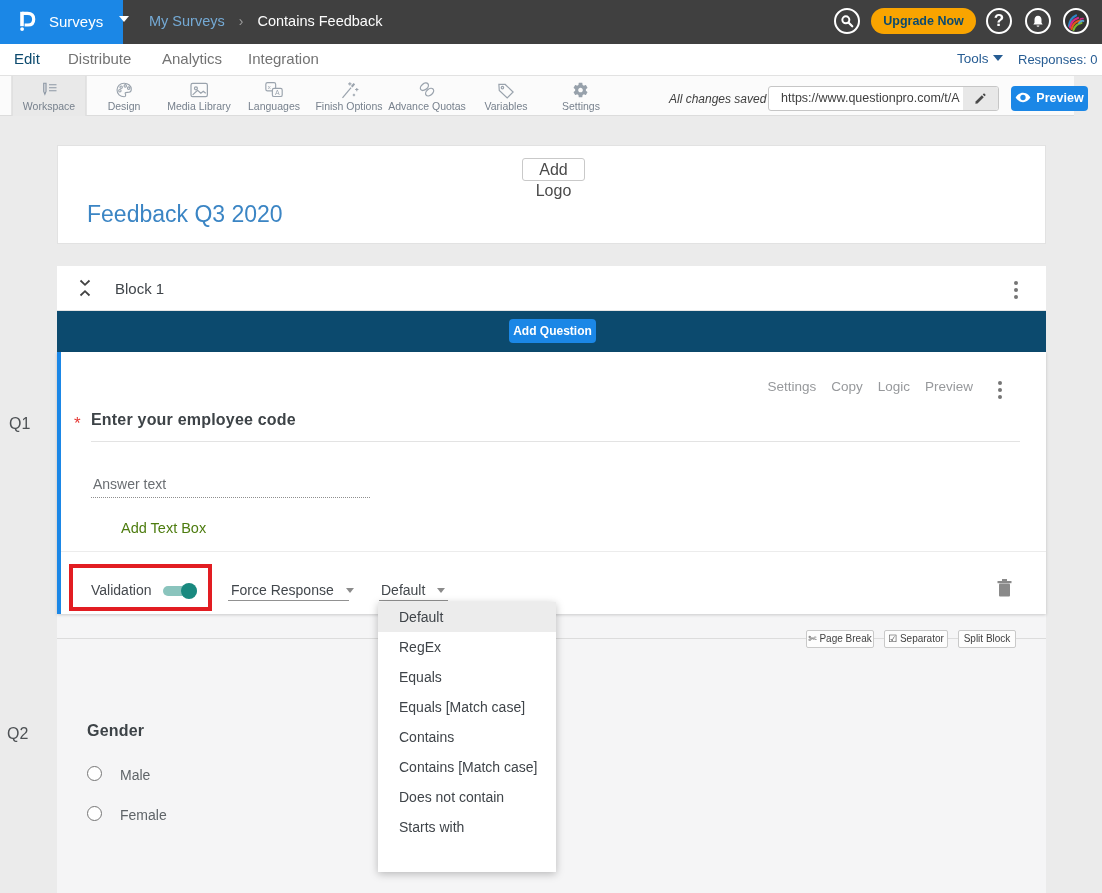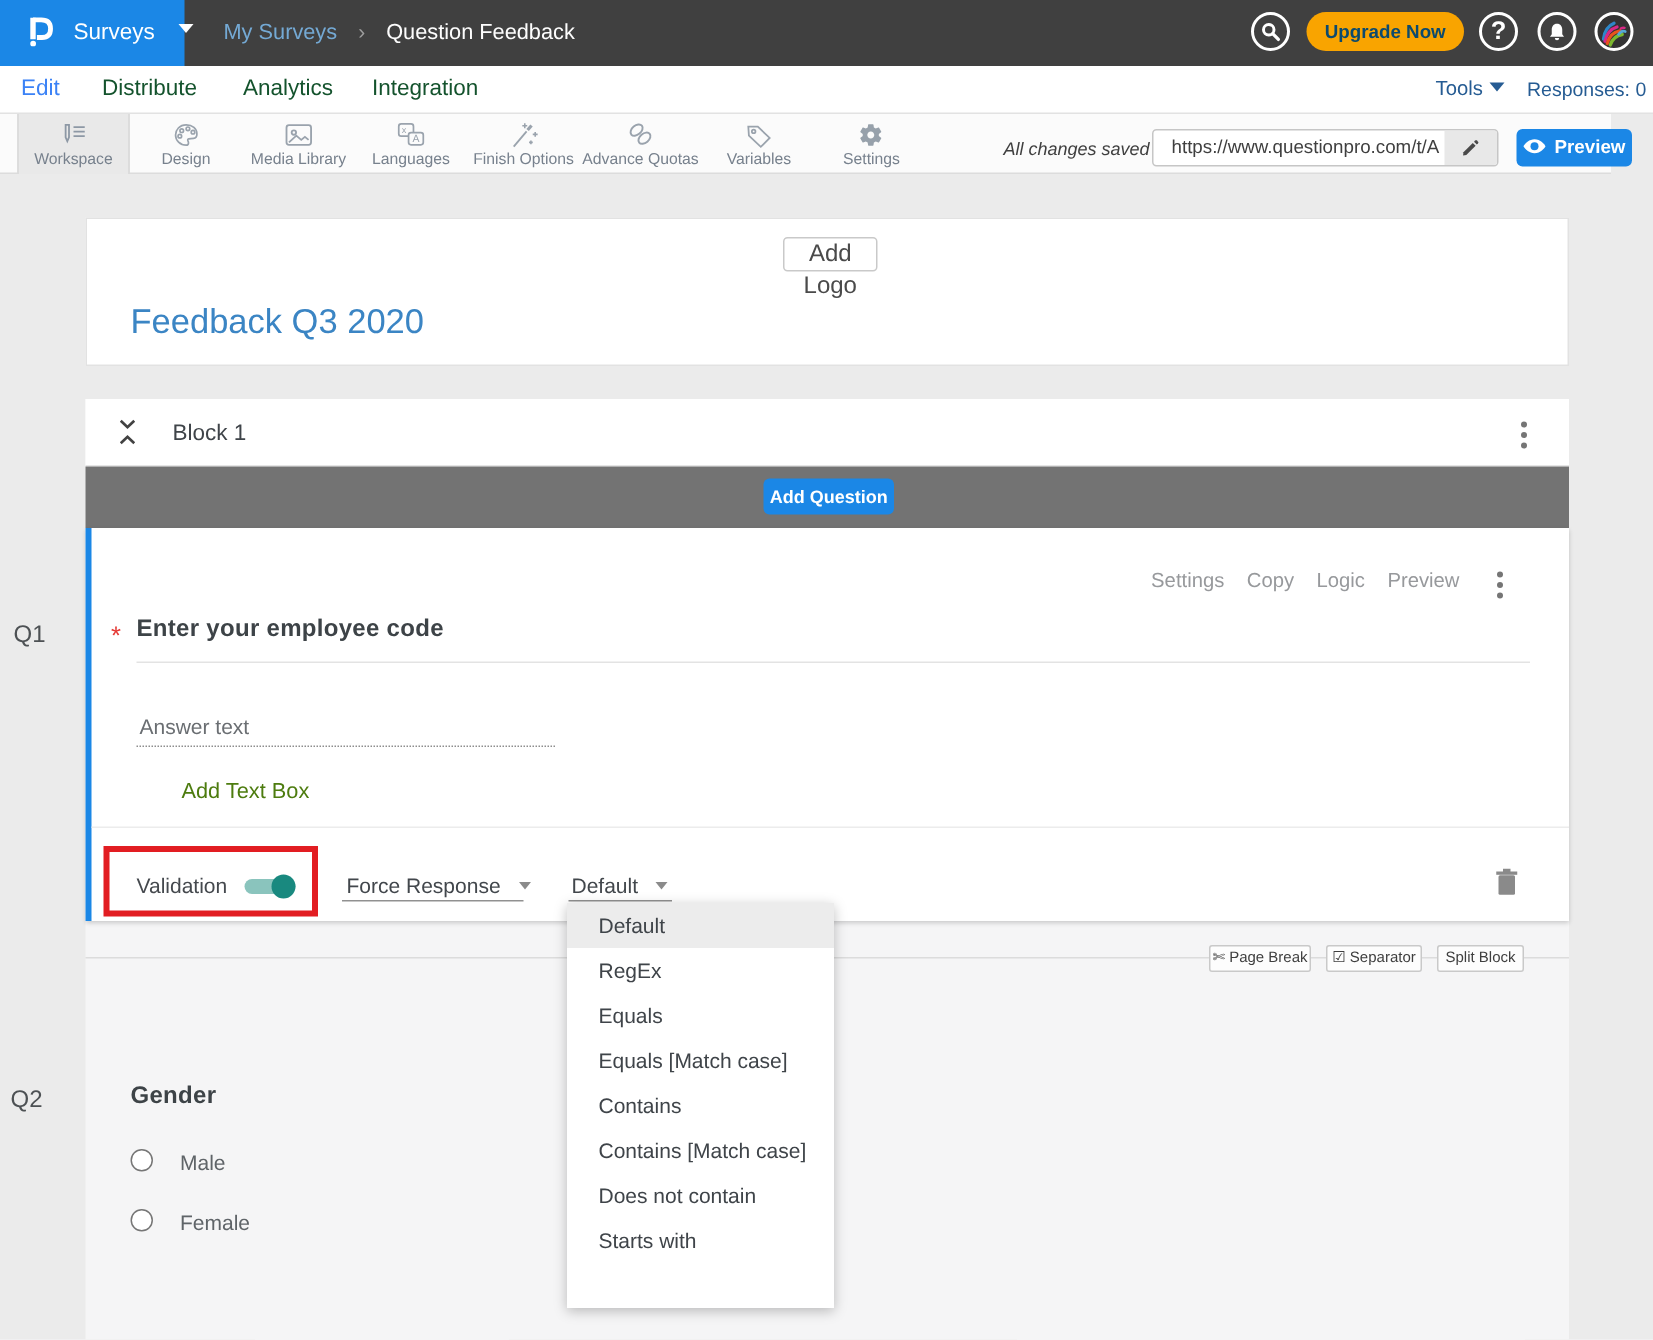--- a/index.html
+++ b/index.html
@@ -12,22 +12,22 @@
   #surveys { position:absolute; left:49px; top:13px; color:#fff; font-size:15px; }
   .caret { display:inline-block; width:0; height:0; border-left:5px solid transparent; border-right:5px solid transparent; border-top:6px solid #fff; vertical-align:middle; margin-left:8px; margin-top:-2px;}
   #crumb { position:absolute; left:149px; top:13px; font-size:14.5px; color:#74a9d4; }
   #crumb .sep { color:#9d9d9d; margin:0 10px; font-size:14px; }
   #crumb .cur { color:#fdfdfd; }
   .circbtn { position:absolute; top:8px; width:26px; height:26px; border:2px solid #fff; border-radius:50%; color:#fff; text-align:center; }
   #upg { position:absolute; left:871px; top:8px; width:105px; height:26px; background:#f9a400; border-radius:13px; color:#0c4a6e; font-size:12.5px; font-weight:bold; text-align:center; line-height:26px; }
 
   
   #tabs { position:absolute; left:0; top:44px; width:1102px; height:32px; background:#fff; border-bottom:1px solid #e2e2e2; }
-  .tab { position:absolute; top:6px; font-size:15px; color:#14532d; }
-  #tab-edit { color:#3b82f6; border-bottom:2.5px solid #1b87e6; padding-bottom:16px; }
+  .tab { position:absolute; top:6px; font-size:15px; color:#737373; }
+  #tab-edit { color:#0c4a6e; border-bottom:2.5px solid #1b87e6; padding-bottom:16px; }
   #tools { position:absolute; top:7px; left:957px; font-size:13.5px; color:#265c93; white-space:nowrap;}
   #tools .tcaret { display:inline-block; width:0; height:0; border-left:5px solid transparent; border-right:5px solid transparent; border-top:6px solid #265c93; vertical-align:middle; margin-left:4px; margin-top:-2px;}
   #resp { position:absolute; top:8px; left:1018px; font-size:13px; color:#265c93; white-space:nowrap; }
 
   
   #toolbar { position:absolute; left:0; top:76px; width:1074px; height:40px; background:#fbfbfb; border-bottom:1px solid #dcdcdc;padding-left:35px; }
   .titem { position:absolute; top:0; height:40px; text-align:center; transform:translateX(-50%); }
   .titem svg { display:block; margin:5px auto 0; }
   .titem .lbl { font-size:10.5px; color:#77818d; display:block; margin-top:1px; }
   #t-workspace { background:#e9e9e9; width:75px; border-left:1px solid #d8d8d8; border-right:1px solid #d8d8d8; }
@@ -39,21 +39,21 @@
   
   #card1 { position:absolute; left:57px; top:145px; width:989px; height:99px; background:#fff; border:1px solid #e2e2e2; }
   #addlogo { position:absolute; left:464px; top:12px; width:63px; height:23px; border:1px solid #c9c9c9; border-radius:3px; background:#fff; font-size:16px; color:#4a4a4a; text-align:center; line-height:21px; }
   #title { position:absolute; left:29px; top:55px; font-size:23px; color:#3b85c4; }
 
   #block { position:absolute; left:57px; top:266px; width:989px; height:627px; background:#f5f5f6; }
   #bheader { position:absolute; left:0; top:0; width:989px; height:45px; background:#fff; border-bottom:1px solid #e5e5e5; }
   #bname { position:absolute; left:58px; top:14px; font-size:15px; color:#3f4449; }
   .dots { position:absolute; width:4px; }
   .dots i { display:block; width:4px; height:4px; border-radius:50%; background:#757575; margin-bottom:3px; }
-  #addqrow { position:absolute; left:0; top:45px; width:989px; height:41px; background:#737373; }
+  #addqrow { position:absolute; left:0; top:45px; width:989px; height:41px; background:#0c4a6e; }
   #addq { position:absolute; left:452px; top:8px; width:87px; height:24px; background:#1b87e6; border-radius:4px; color:#fff; font-weight:bold; font-size:12px; text-align:center; line-height:24px; }
 
   #q1 { position:absolute; left:0; top:86px; width:989px; height:262px; background:#fff; border-left:4px solid #1b87e6; box-shadow:0 1px 3px rgba(0,0,0,0.18); }
   #q1menu { position:absolute; top:27px; right:73px; white-space:nowrap; font-size:13.5px; color:#97999c; }
   #q1menu span { margin-left:15px; }
   #q1star { position:absolute; left:13px; top:62px; color:#e53935; font-size:17px; }
   .qtitle { font-size:16px; font-weight:bold; color:#3d4347; letter-spacing:0.2px; }
   #q1title { position:absolute; left:30px; top:59px; }
   #q1underline { position:absolute; left:30px; top:89px; width:929px; height:1px; background:#e3e3e3; }
   #anstext { position:absolute; left:32px; top:124px; font-size:14px; color:#6a6e72; }
@@ -90,21 +90,21 @@
 <div id="hdr">
   <div id="logoarea">
     <svg width="16" height="21" viewBox="0 0 16 21" style="position:absolute;left:20px;top:10px;">
       <path d="M2 1.8 L2 16.2" stroke="#fff" stroke-width="3.6" fill="none"></path>
       <path d="M2 3.3 L7.5 3.3 Q13.7 3.3 13.7 9.2 Q13.7 15 8 15 L4.6 15" stroke="#fff" stroke-width="3.2" fill="none"></path>
       <circle cx="2.1" cy="19.1" r="1.9" fill="#fff"></circle>
     </svg>
     <span id="surveys">Surveys</span>
       <span class="caret" style="position:absolute;left:111px;top:18px;"></span>
   </div>
-  <div id="crumb">My Surveys <span class="sep">›</span> <span class="cur">Question Feedback</span></div>
+  <div id="crumb">My Surveys <span class="sep">›</span> <span class="cur">Contains Feedback</span></div>
   <div class="circbtn" id="searchbtn" style="left:834px;">
     <svg width="14" height="14" viewBox="0 0 24 24" style="margin-top:4px;">
         <circle cx="10" cy="10" r="6" stroke="#fff" stroke-width="3.4" fill="none"></circle>
         <path d="M14.5 14.5 L21 21" stroke="#fff" stroke-width="3.8" stroke-linecap="round"></path>
       </svg>
   </div>
   <div id="upg">Upgrade Now</div>
   <div class="circbtn" style="left:986px; font-size:17px; font-weight:bold; line-height:22px;">?</div>
   <div class="circbtn" style="left:1025px;">
     <svg width="14" height="14" viewBox="0 0 24 24" style="margin-top:4px;">

